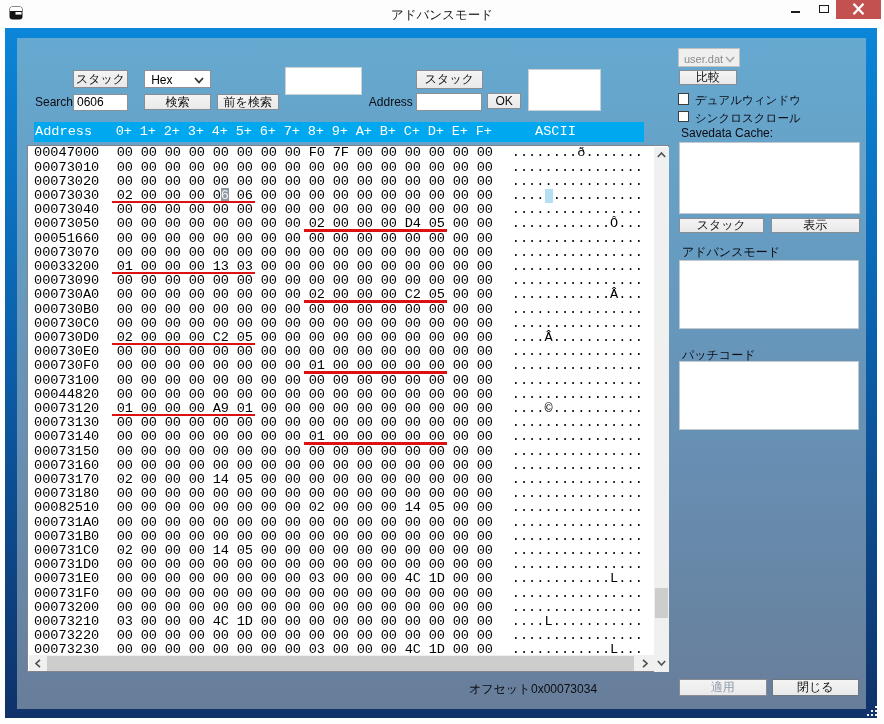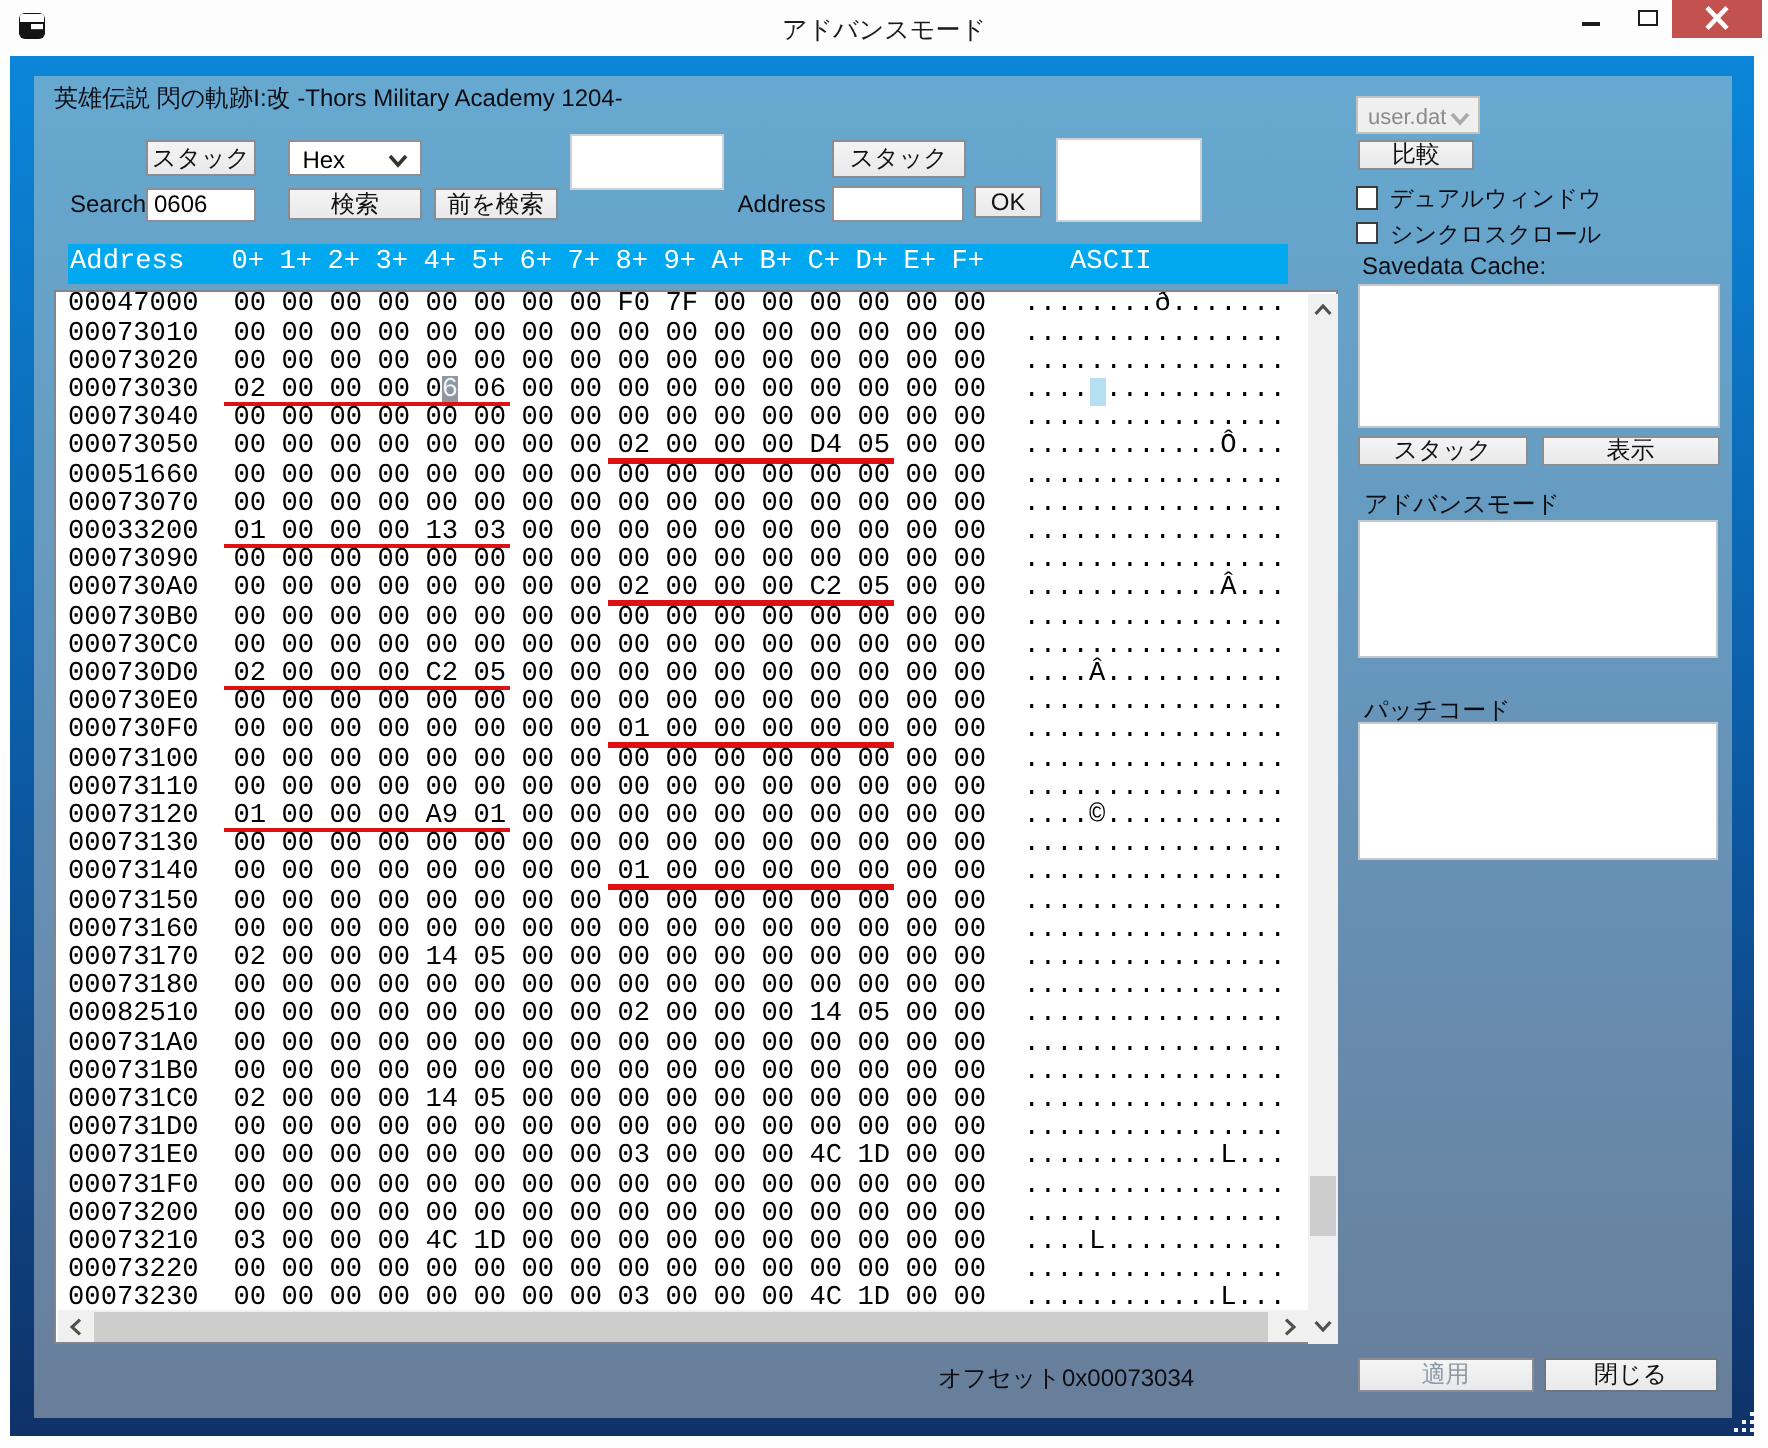--- a/index.html
+++ b/index.html
@@ -108,21 +108,20 @@
     <div class="abs" id="btn-close" style="background:#c25150;">
       <svg width="13" height="12" viewBox="0 0 13 12">
           <path d="M1.5 0.8 L11.5 11.2 M11.5 0.8 L1.5 11.2" stroke="#ffffff" stroke-width="2.3"></path>
         </svg>
     </div>
   </div>
 
   <div class="abs" id="frame"></div>
   <div class="abs" id="client"></div>
 
-  <div class="abs label" id="game-title">英雄伝説 閃の軌跡I:改 -Thors Military Academy 1204-</div>
 
   <div class="abs btn" id="btn-stack1">スタック</div>
   <div class="abs" id="combo-hex">
     <span class="val">Hex</span>
     <svg class="abs" style="right:6px; top:6px;" width="10" height="7" viewBox="0 0 10 7">
         <path d="M1 1 L5 5.5 L9 1" fill="none" stroke="#333" stroke-width="1.8"></path>
       </svg>
   </div>
   <div class="abs whitebox" id="boxA"></div>
   <div class="abs btn" id="btn-stack2">スタック</div>
@@ -773,21 +772,21 @@
           <span class="" style="left:548.30px; width:8.2px">.</span>
           <span class="" style="left:556.50px; width:8.2px">.</span>
           <span class="" style="left:564.70px; width:8.2px">.</span>
           <span class="" style="left:572.90px; width:8.2px">.</span>
           <span class="" style="left:581.10px; width:8.2px">.</span>
           <span class="" style="left:589.30px; width:8.2px">.</span>
           <span class="" style="left:597.50px; width:8.2px">.</span>
           <span class="" style="left:605.70px; width:8.2px">.</span>
         </div>
         <div class="hexrow" style="top:242.10px">
-          <span style="left:5px">00073110</span>
+          <span style="left:5px">00044820</span>
           <span style="left:87.7px">00</span>
           <span style="left:111.69999999999999px">00</span>
           <span style="left:135.7px">00</span>
           <span style="left:159.7px">00</span>
           <span style="left:183.7px">00</span>
           <span style="left:207.7px">00</span>
           <span style="left:231.7px">00</span>
           <span style="left:255.7px">00</span>
           <span style="left:279.7px">00</span>
           <span style="left:303.7px">00</span>

